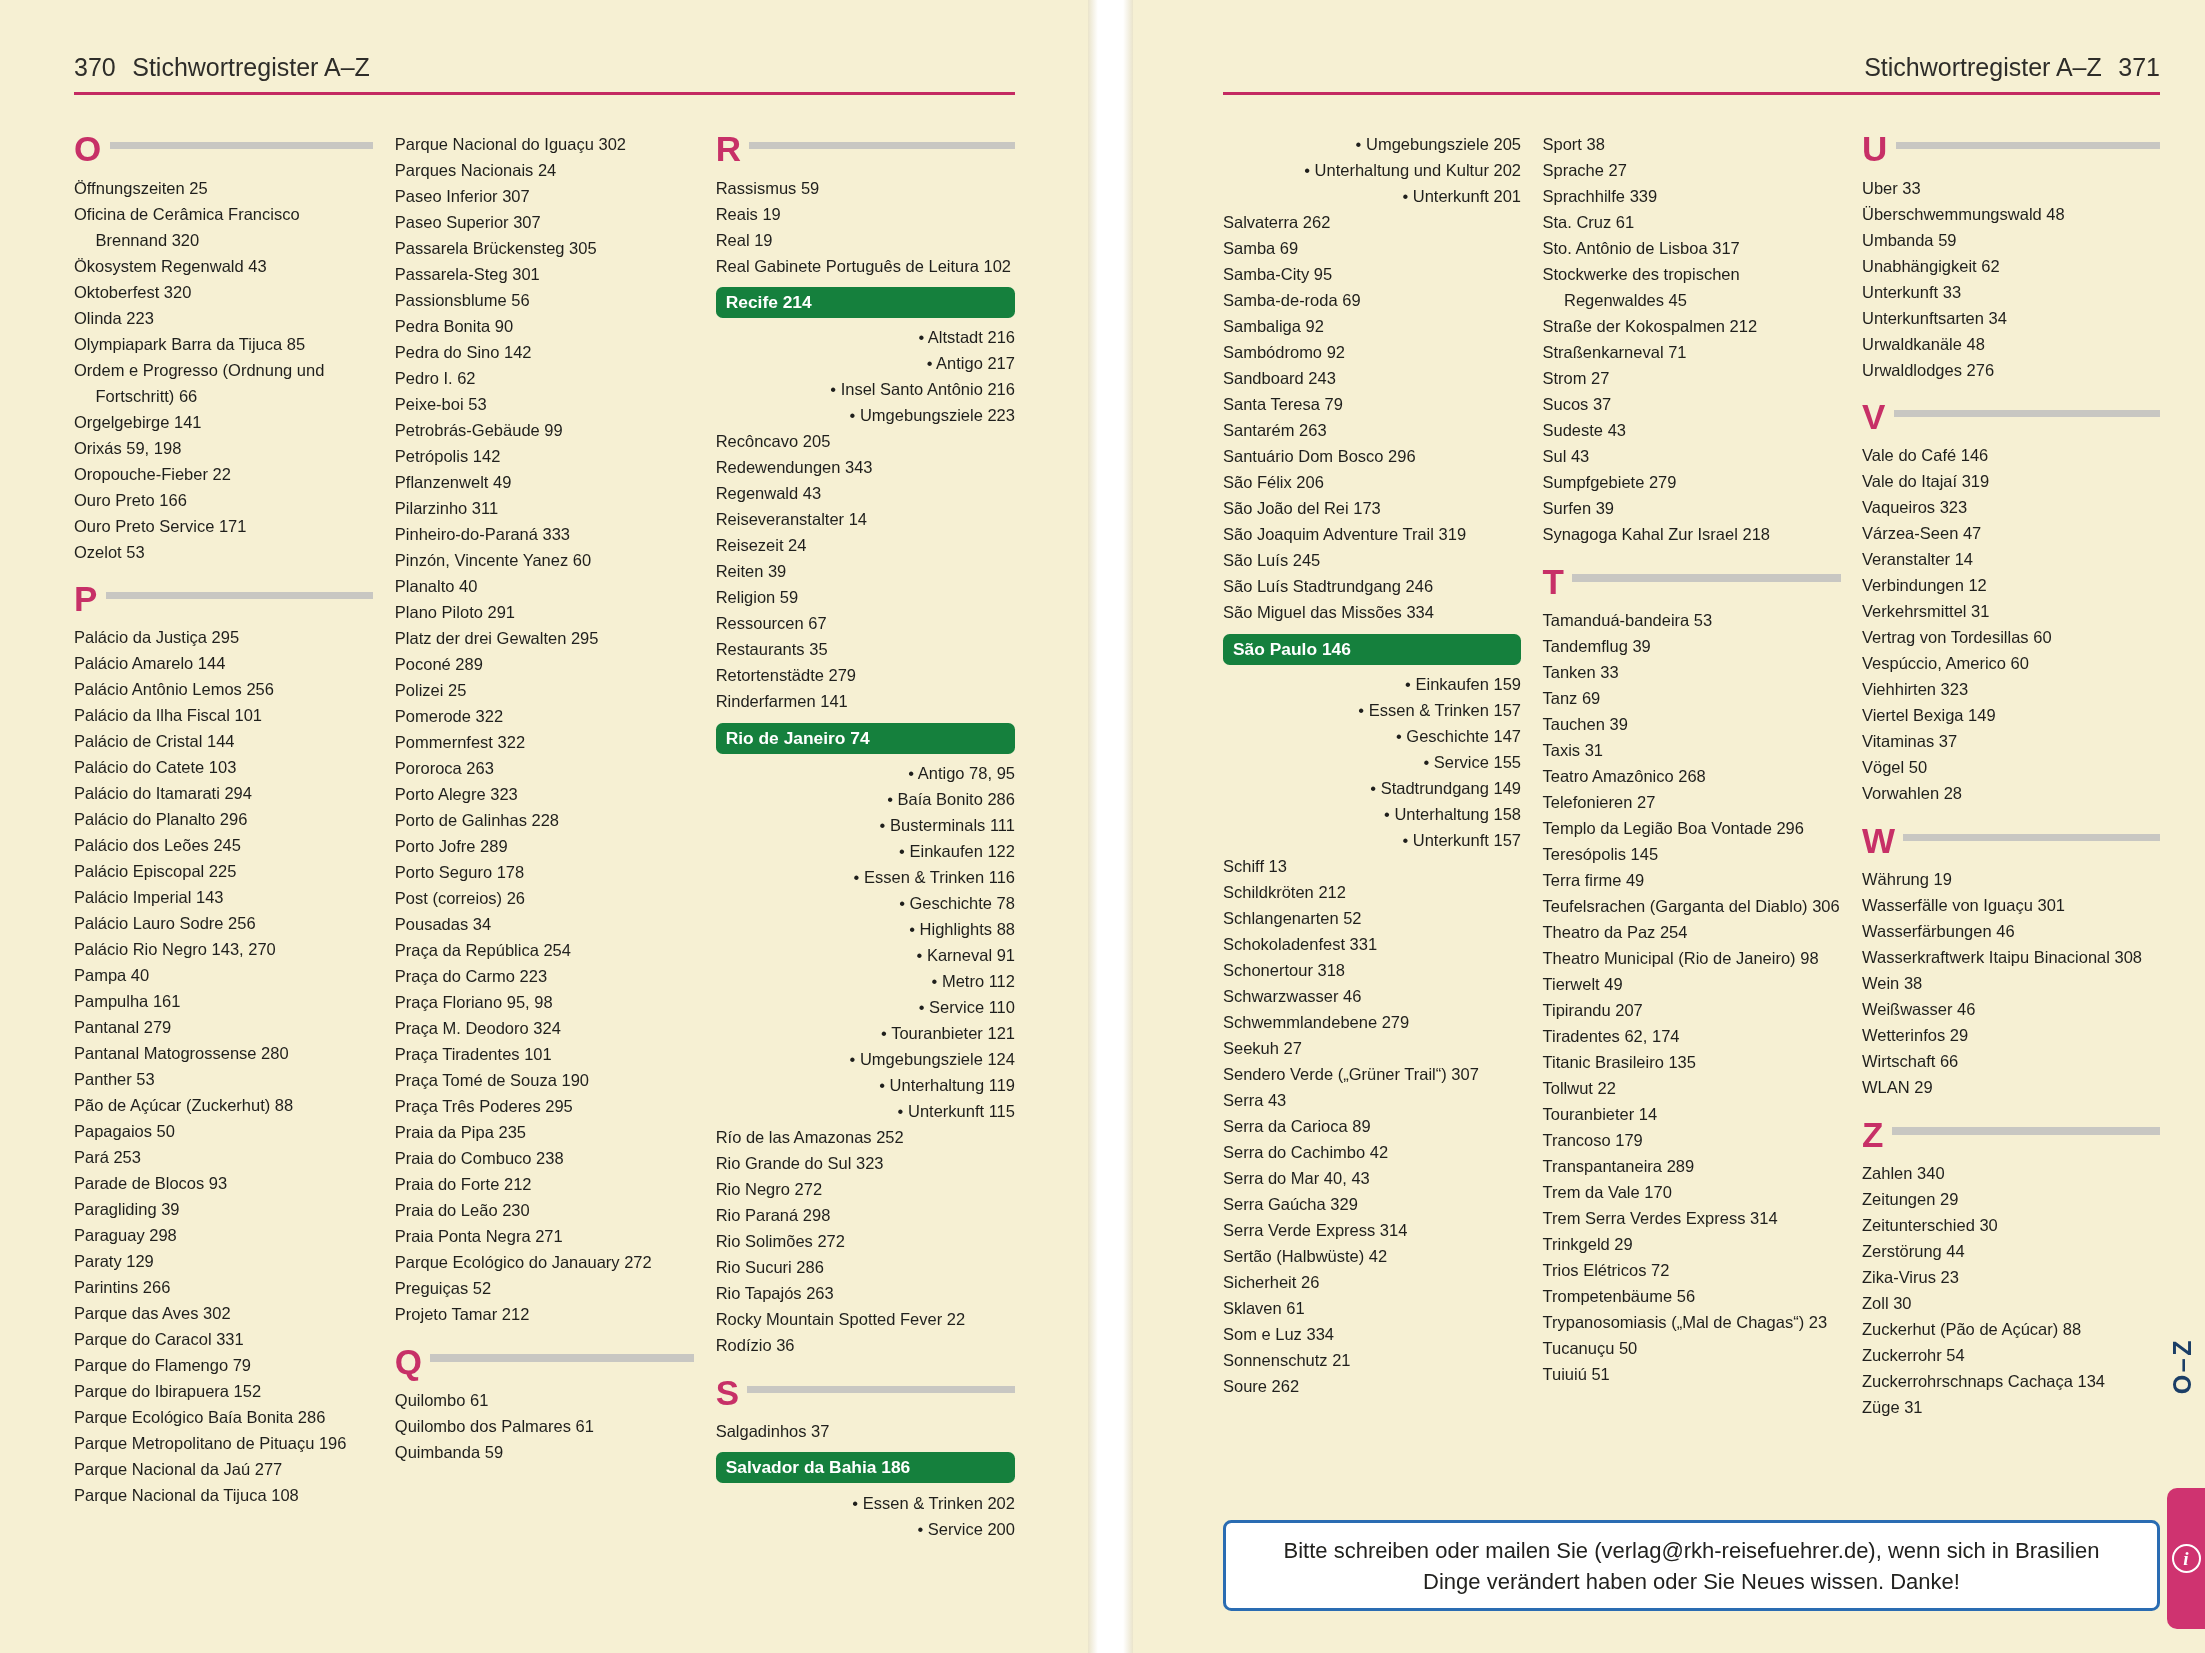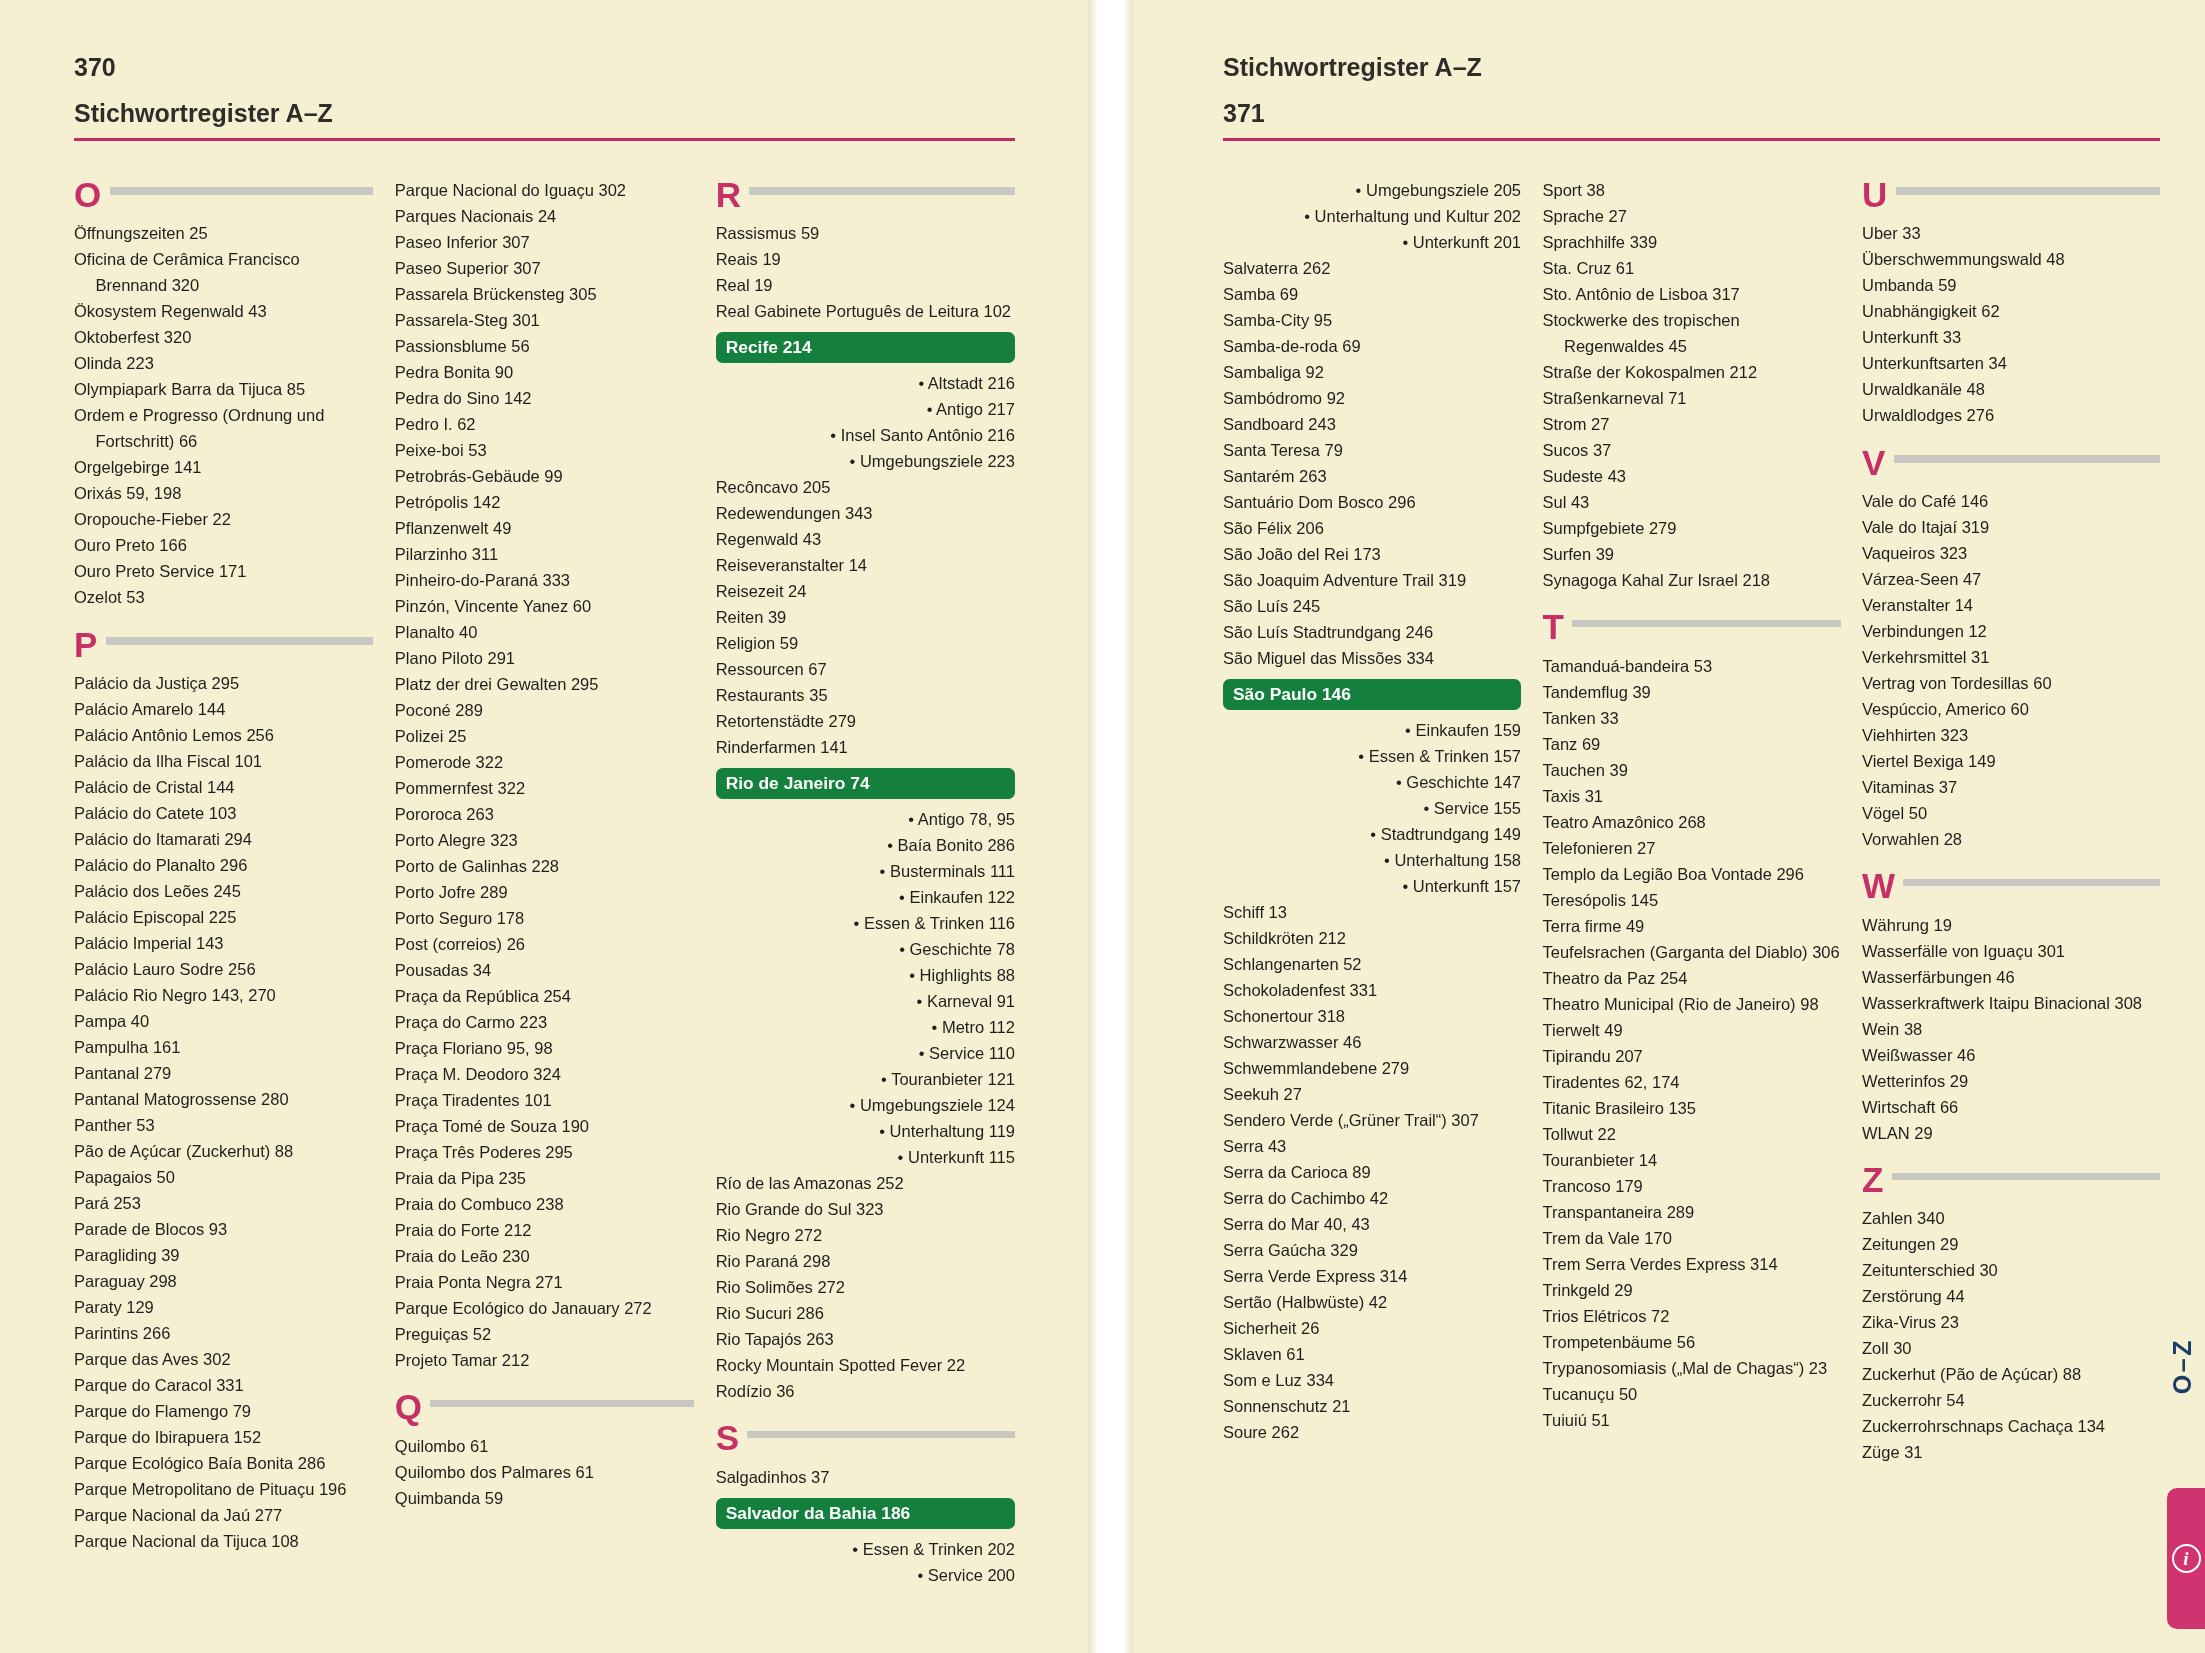--- a/index.html
+++ b/index.html
@@ -12,21 +12,21 @@
     overflow: hidden;
   }
   .gutter {
     position: absolute; left: 1088px; top: 0; width: 45px; height: 100%;
     background: linear-gradient(90deg, #eae4cb 0%, #ffffff 22%, #ffffff 78%, #eae4cb 100%);
   }
   .page { position: absolute; top: 0; height: 100%; box-sizing: border-box; }
   .page-left  { left: 0; width: 1088px; padding: 53px 73px 0 74px; }
   .page-right { left: 1133px; width: 1072px; padding: 53px 45px 0 90px; }
 
-  .header-line { display: flex; gap: 16.5px; align-items: baseline; font-weight: bold; font-size: 25px; color: #2e2d29; flex-direction: column; }
+  .header-line { display: flex; gap: 16.5px; align-items: baseline; font-weight: normal; font-size: 25px; color: #2e2d29; }
   .header-line.right { justify-content: flex-end; }
   .header-rule { height: 3.3px; background: #c42a62; margin-top: 10px; }
 
   .cols { display: flex; gap: 21.5px; margin-top: 36px; }
   .col { flex: 1; min-width: 0; }
 
   .entry {
     font-size: 16.5px; line-height: 26px;
     padding-left: 21.5px; text-indent: -21.5px;
   }
@@ -420,20 +420,23 @@
           <div class="entry">Zeitunterschied 30</div>
           <div class="entry">Zerstörung 44</div>
           <div class="entry">Zika-Virus 23</div>
           <div class="entry">Zoll 30</div>
           <div class="entry">Zuckerhut (Pão de Açúcar) 88</div>
           <div class="entry">Zuckerrohr 54</div>
           <div class="entry">Zuckerrohrschnaps Cachaça 134</div>
           <div class="entry">Züge 31</div>
         </div>
     </div>
+    <div class="note-box">
+      <span>Bitte schreiben oder mailen Sie (verlag@rkh-reisefuehrer.de), wenn sich in Brasilien Dinge verändert haben oder Sie Neues wissen. Danke!</span>
+    </div>
   </div>
 
   <div class="edge-label">O–Z</div>
 
   <div class="info-tab">
     <span class="info-icon">i</span>
   </div>
 
 </div>
 

